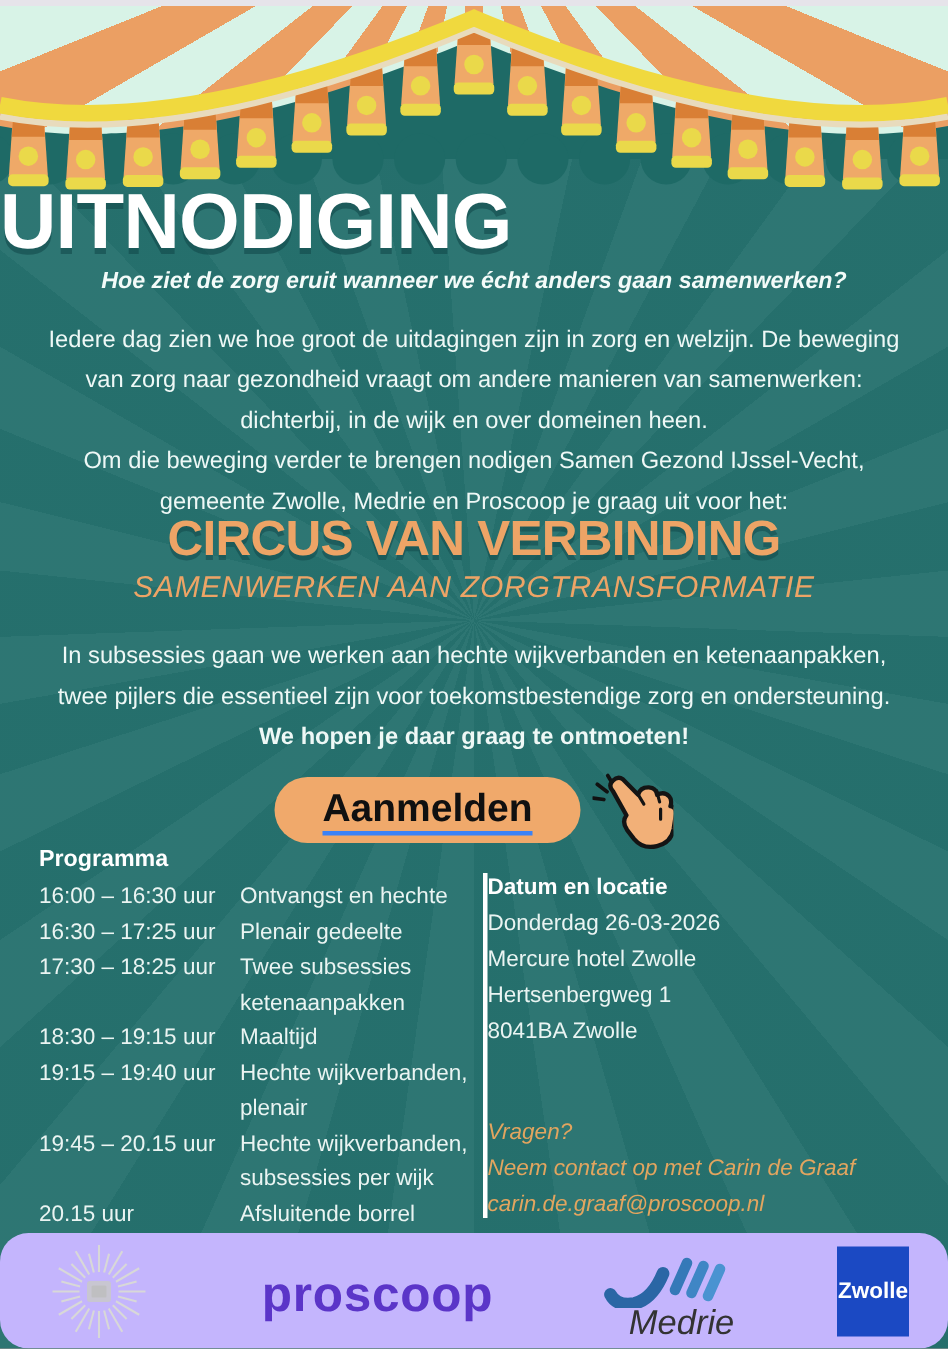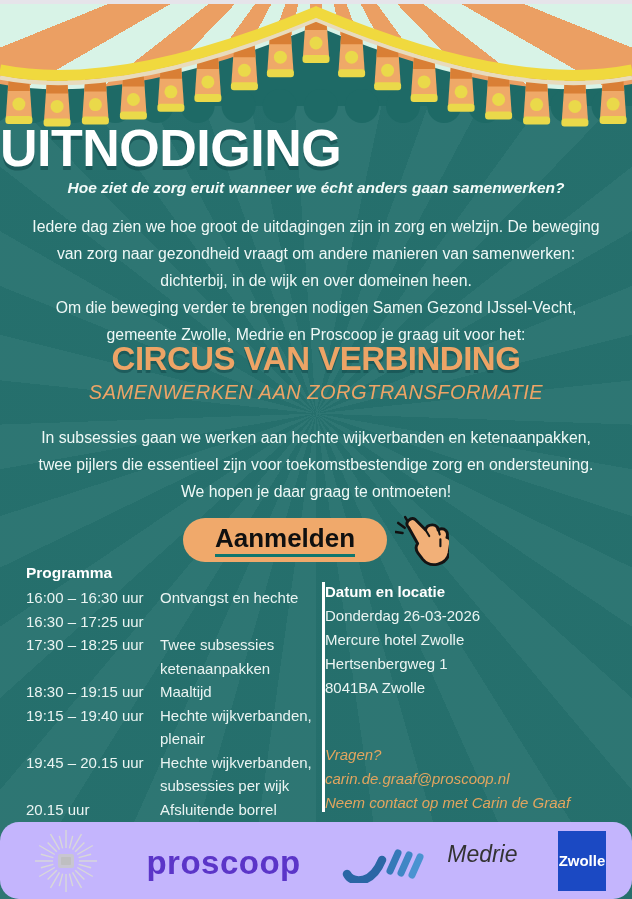--- a/index.html
+++ b/index.html
@@ -46,34 +46,34 @@
   .event-subtitle{
     position:absolute;top:381px;left:0;right:0;margin:0;text-align:center;
     font-size:20px;font-style:italic;color:#eda466;letter-spacing:0.5px;
   }
   .description{
     position:absolute;top:424px;left:14px;right:14px;margin:0;text-align:center;
     font-size:15.8px;line-height:27px;color:#eef8f6;white-space:pre-line;
   }
   .closing{
     position:absolute;top:483px;left:0;right:0;margin:0;text-align:center;
-    font-size:15.8px;color:#eef8f6;
+    font-size:15.8px;color:#eef8f6;font-weight:bold;
   }
   
   .cta-row{
     position:absolute;top:512px;left:0;right:0;height:56px;
     display:flex;align-items:center;justify-content:center;gap:8px;
   }
   .cta{
     display:inline-block;background:#f0a96b;border-radius:30px;
     padding:5px 32px 8px;cursor:pointer;text-decoration:none;
   }
   .cta span{
     font-size:26px;font-weight:800;color:#101010;
-    border-bottom:3px solid #0f766e;padding-bottom:1px;
+    border-bottom:3px solid #3b82f6;padding-bottom:1px;
   }
   .hand-icon{flex:none;}
   
   .columns{position:absolute;top:562px;left:26px;width:586px;display:flex;color:#eaf4f2;}
   .program{width:296px;flex:none;}
   .program-heading{font-size:15.5px;font-weight:700;color:#ffffff;line-height:22px;margin-bottom:2px;}
   .prow{display:flex;font-size:15px;line-height:23.5px;}
   .ptime{width:134px;flex:none;}
   .pact{white-space:pre-line;}
   .divider{width:3px;background:#ffffff;height:230px;margin-top:20px;flex:none;}
@@ -83,21 +83,21 @@
   
   .footer{
     position:absolute;left:0;bottom:0;width:632px;height:77px;background:#c4b5fd;
     display:flex;align-items:center;justify-content:space-between;
     padding:0 26px;box-sizing:border-box;border-radius:19px;
   }
   .logo-proscoop{
     font-size:33px;font-weight:700;color:#5b35c8;letter-spacing:0.5px;line-height:1;
     transform:translateY(2px);
   }
-  .logo-medrie{display:flex;align-items:flex-start;transform:translateY(3px);}
+  .logo-medrie{display:flex;flex-direction:column;align-items:center;transform:translateY(3px);}
   .logo-medrie .medrie-text{
     font-size:23px;font-style:italic;color:#333333;line-height:1;margin:-2px 0 0 22px;
   }
   .logo-zwolle{
     width:48px;height:60px;background:#1b49c3;display:flex;align-items:center;justify-content:center;
   }
   .logo-zwolle span{color:#ffffff;font-size:15px;font-weight:700;}
 </style>
 </head>
 <body>
@@ -254,20 +254,21 @@
 
   <div class="columns">
     <div class="program">
       <div class="program-heading">Programma</div>
       <div class="prow">
         <div class="ptime">16:00 – 16:30 uur</div>
         <div class="pact">Ontvangst en hechte</div>
       </div>
       <div class="prow">
         <div class="ptime">16:30 – 17:25 uur</div>
+        <div class="pact">Plenair gedeelte</div>
       </div>
       <div class="prow">
         <div class="ptime">17:30 – 18:25 uur</div>
         <div class="pact">Twee subsessies
 ketenaanpakken</div>
       </div>
       <div class="prow">
         <div class="ptime">18:30 – 19:15 uur</div>
         <div class="pact">Maaltijd</div>
       </div>
@@ -291,22 +292,22 @@
 
     <div class="rightcol">
       <div class="details-heading">Datum en locatie</div>
       <div>Donderdag 26-03-2026</div>
       <div>Mercure hotel Zwolle</div>
       <div>Hertsenbergweg 1</div>
       <div>8041BA Zwolle</div>
 
       <div class="contact">
         <div>Vragen?</div>
+        <div>Neem contact op met Carin de Graaf</div>
         <div>carin.de.graaf@proscoop.nl</div>
-        <div>Neem contact op met Carin de Graaf</div>
       </div>
     </div>
   </div>
 
   <div class="footer">
     <svg width="80" height="72" viewBox="0 0 80 72">
       <g id="sunburst-lines" stroke="#d8d8d8" stroke-width="1.4">
           <line x1="53.0" y1="36.0" x2="71.0" y2="36.0"></line>
           <line x1="52.6" y1="39.4" x2="65.1" y2="42.7"></line>
           <line x1="51.3" y1="42.5" x2="66.8" y2="51.5"></line>

